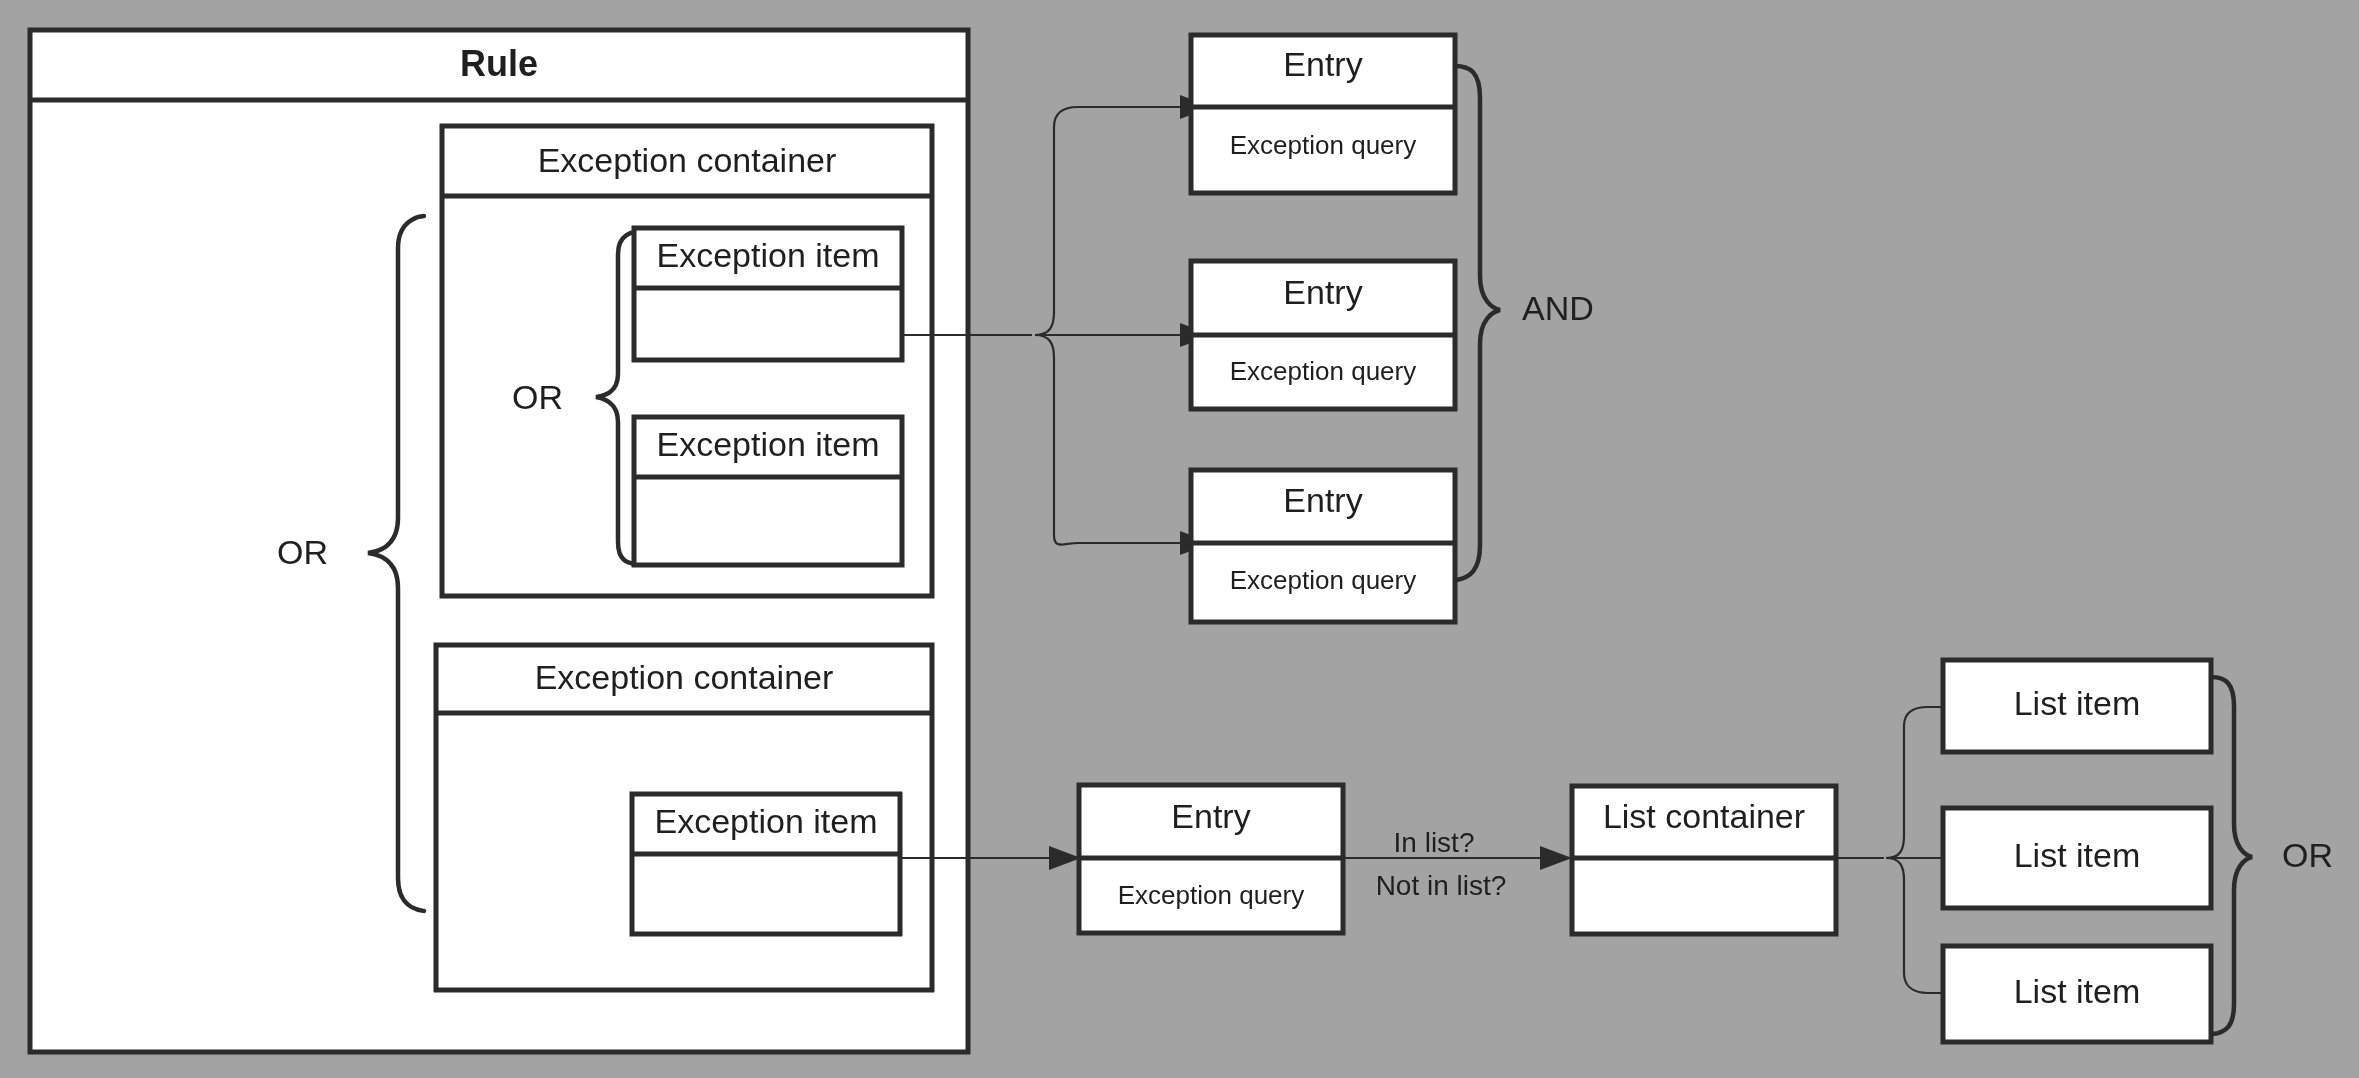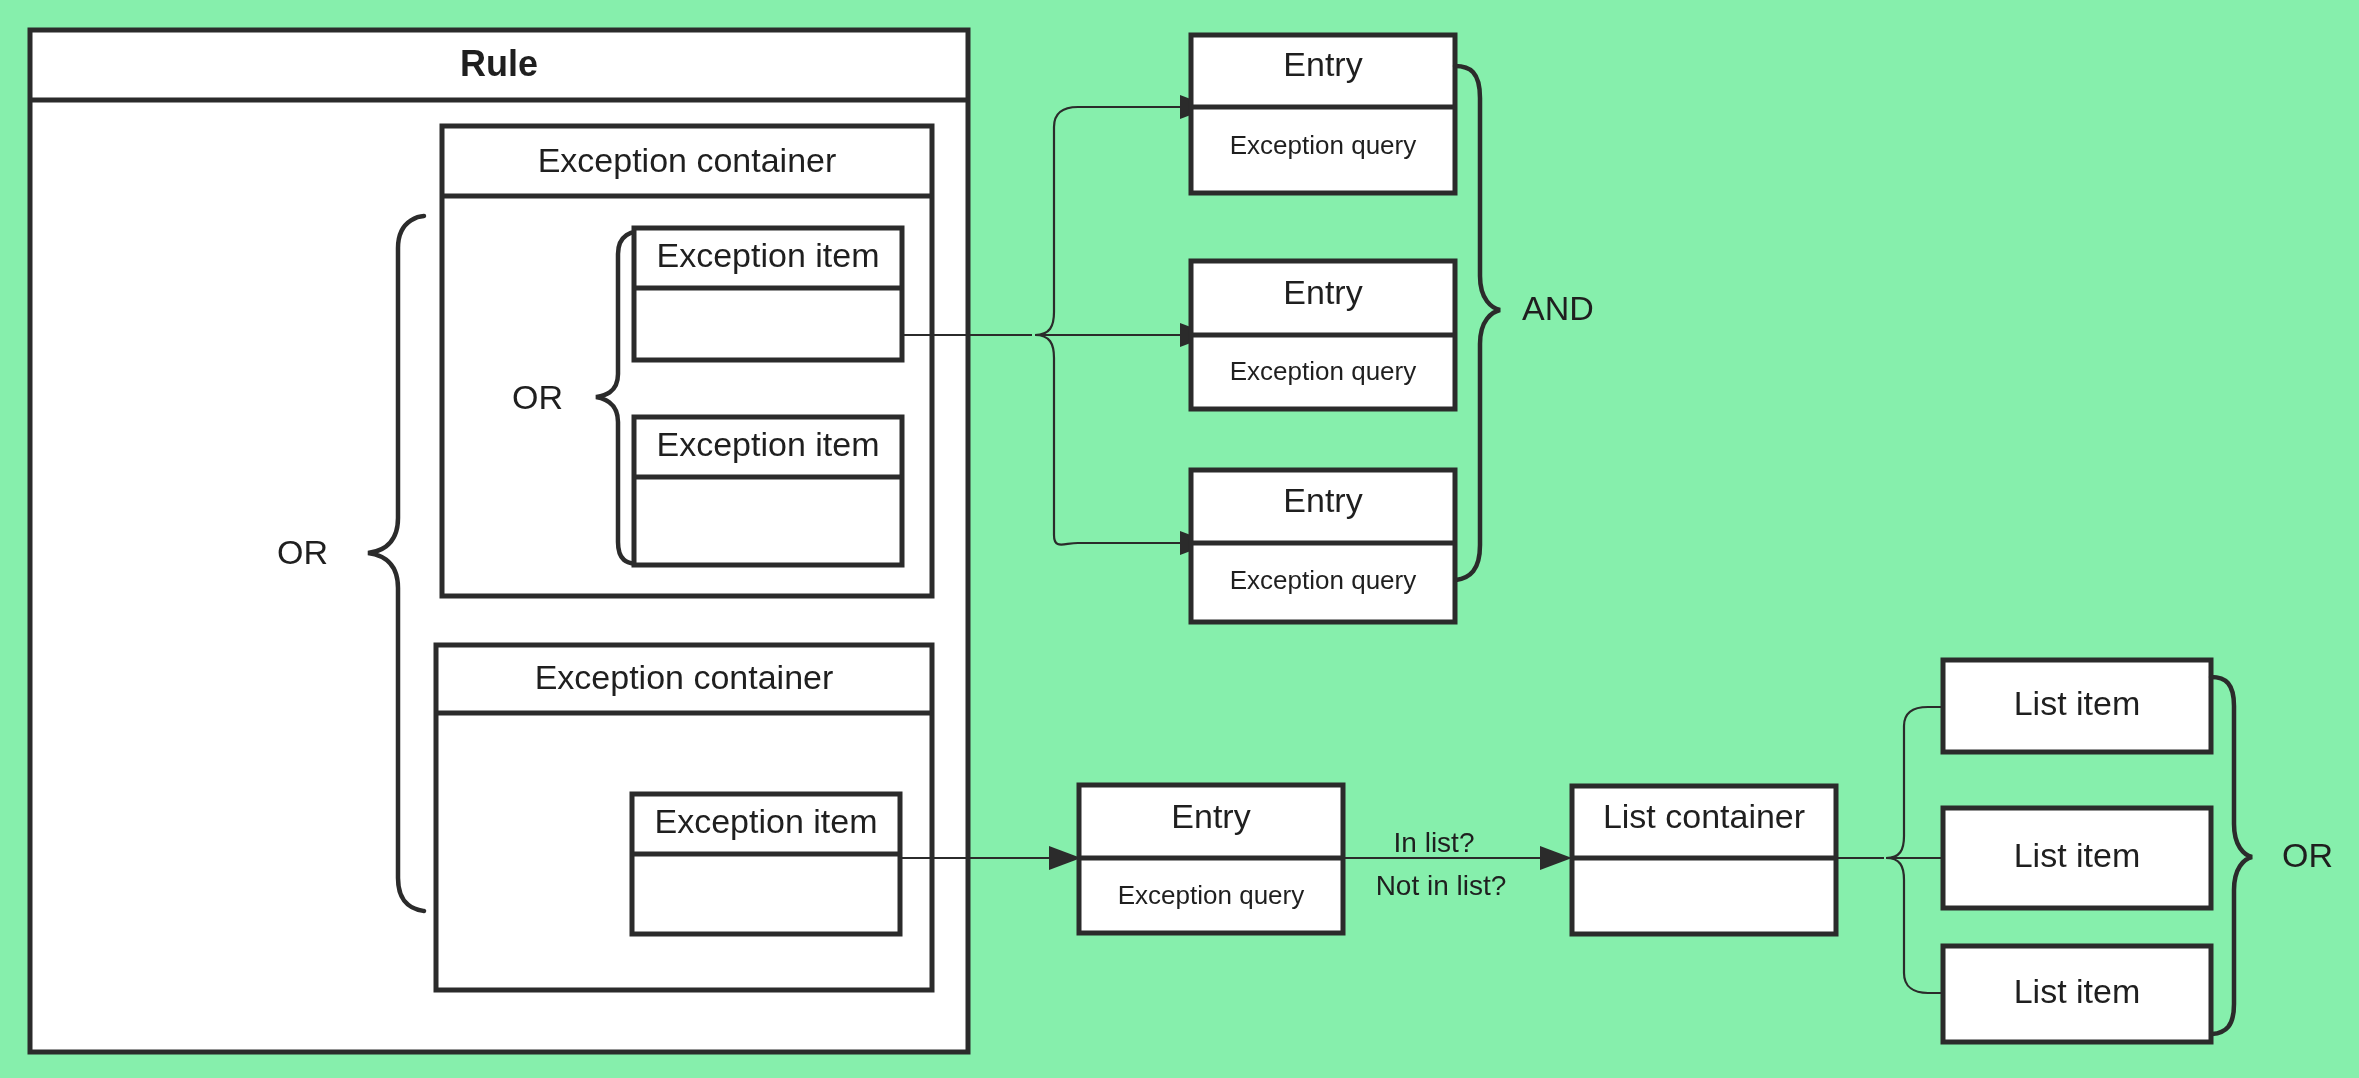--- a/index.html
+++ b/index.html
@@ -4,21 +4,21 @@
 <style>
   html, body {
     margin: 0;
     padding: 0;
     background: #ffffff;
   }
   #canvas-wrap {
     position: relative;
     width: 2359px;
     height: 1078px;
-    background: #86efac;
+    background: #a3a3a3;
     font-family: "Liberation Sans", sans-serif;
   }
   svg.diagram {
     position: absolute;
     top: 0;
     left: 0;
     width: 2359px;
     height: 1078px;
     display: block;
   }

